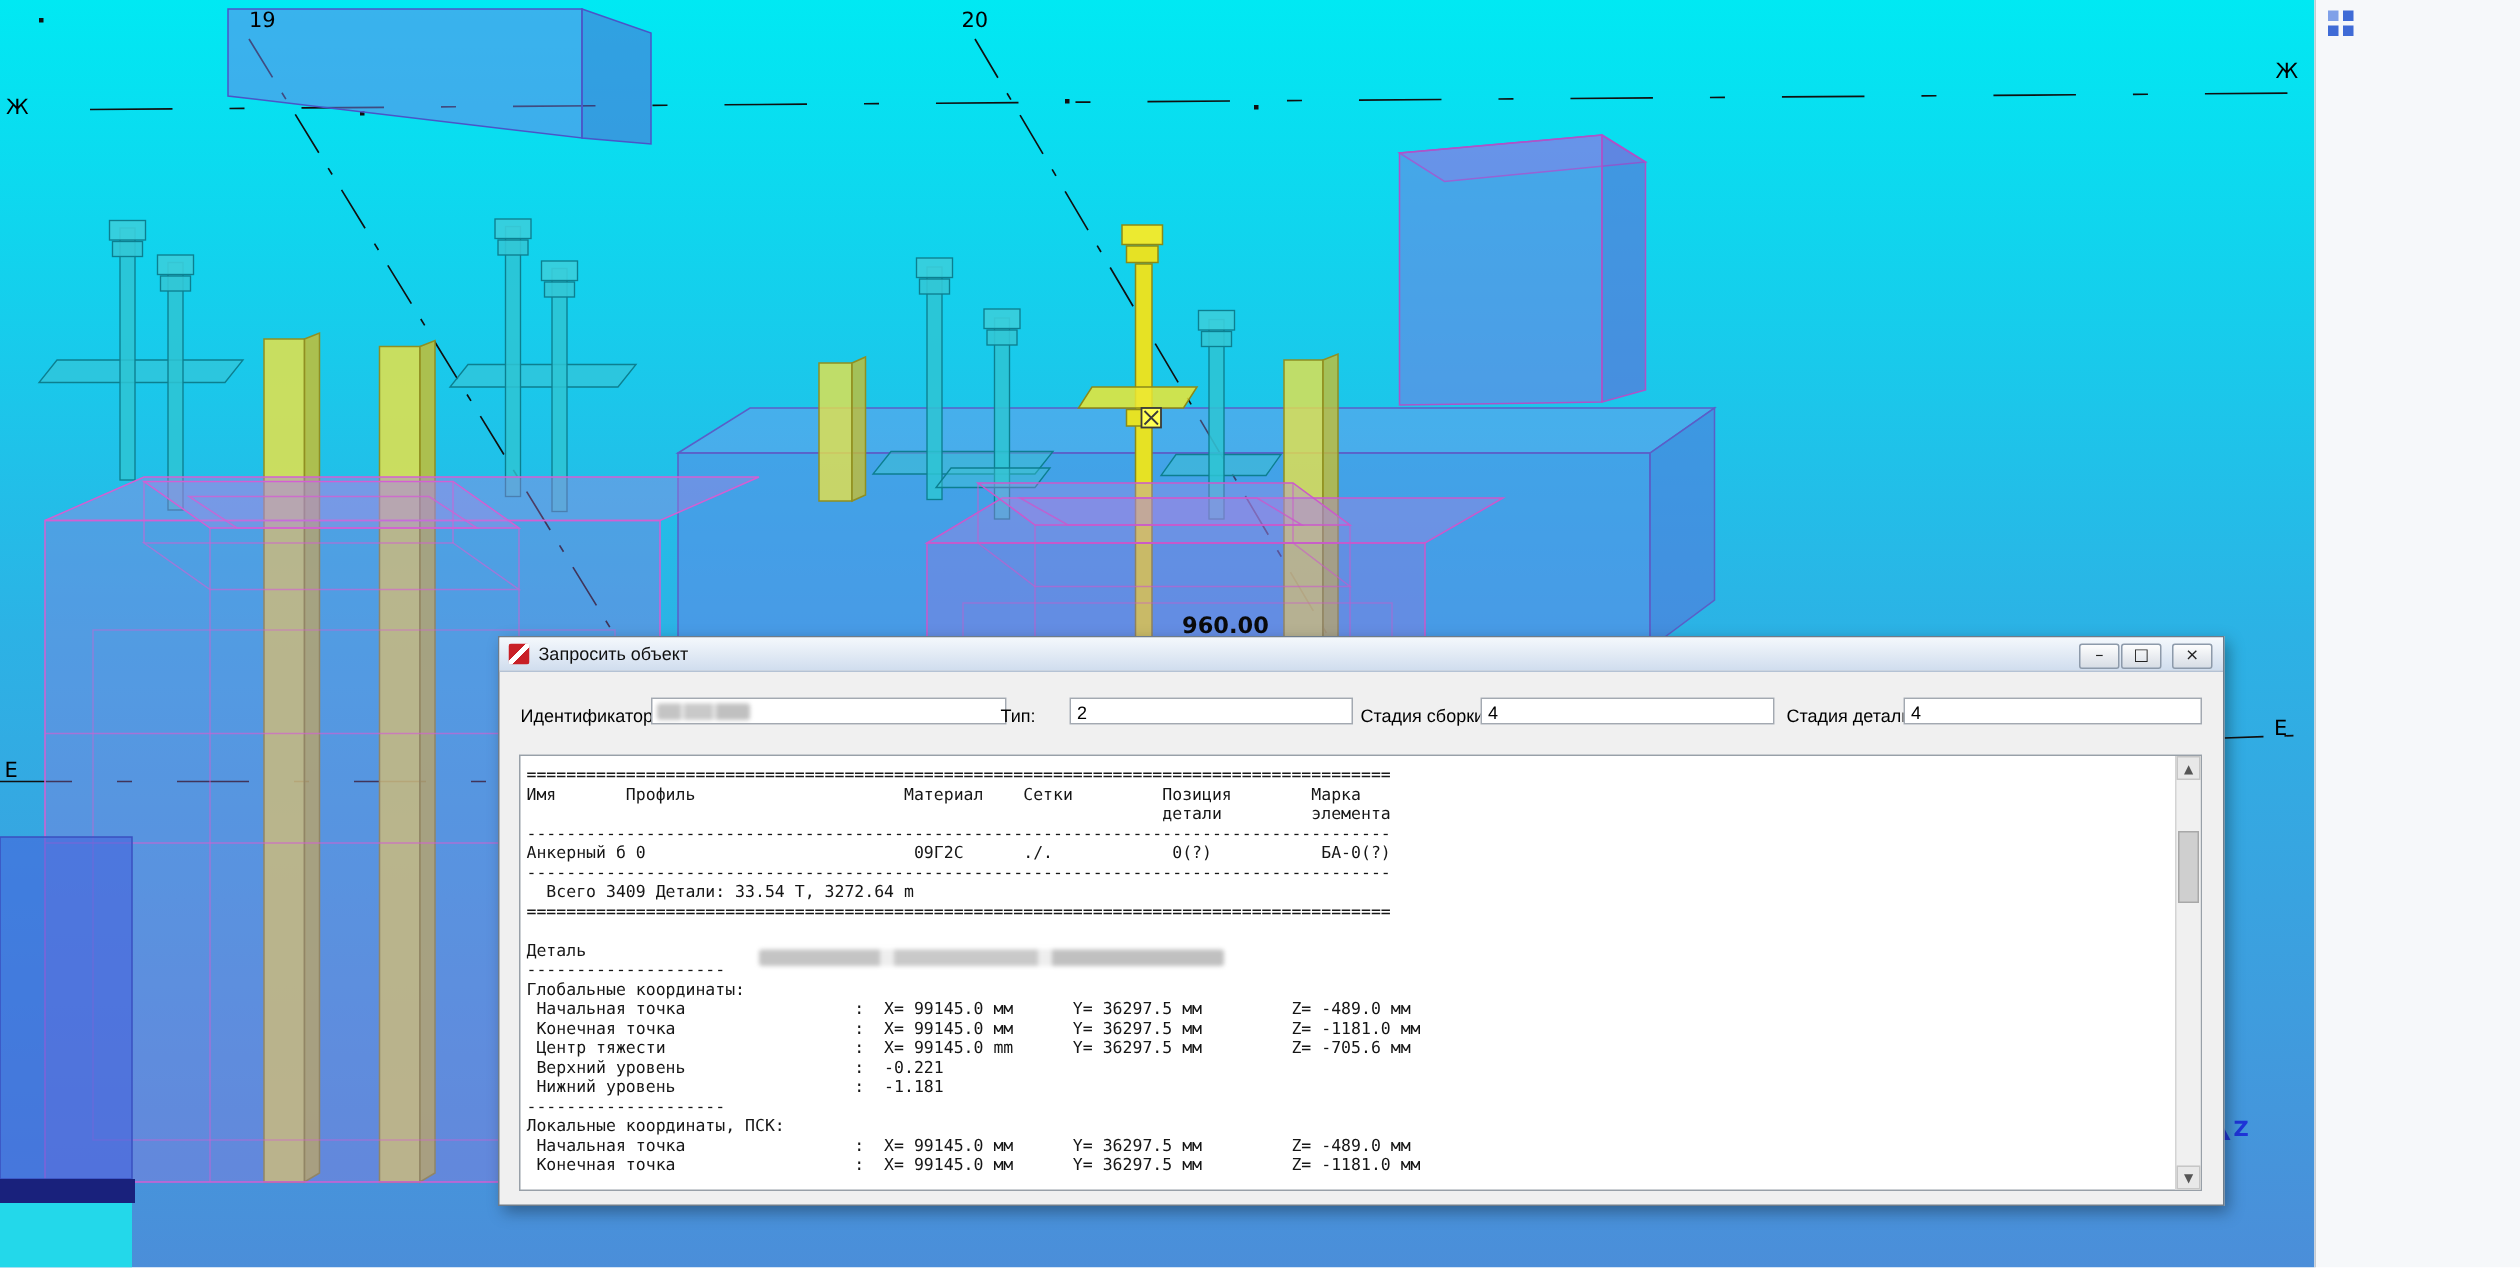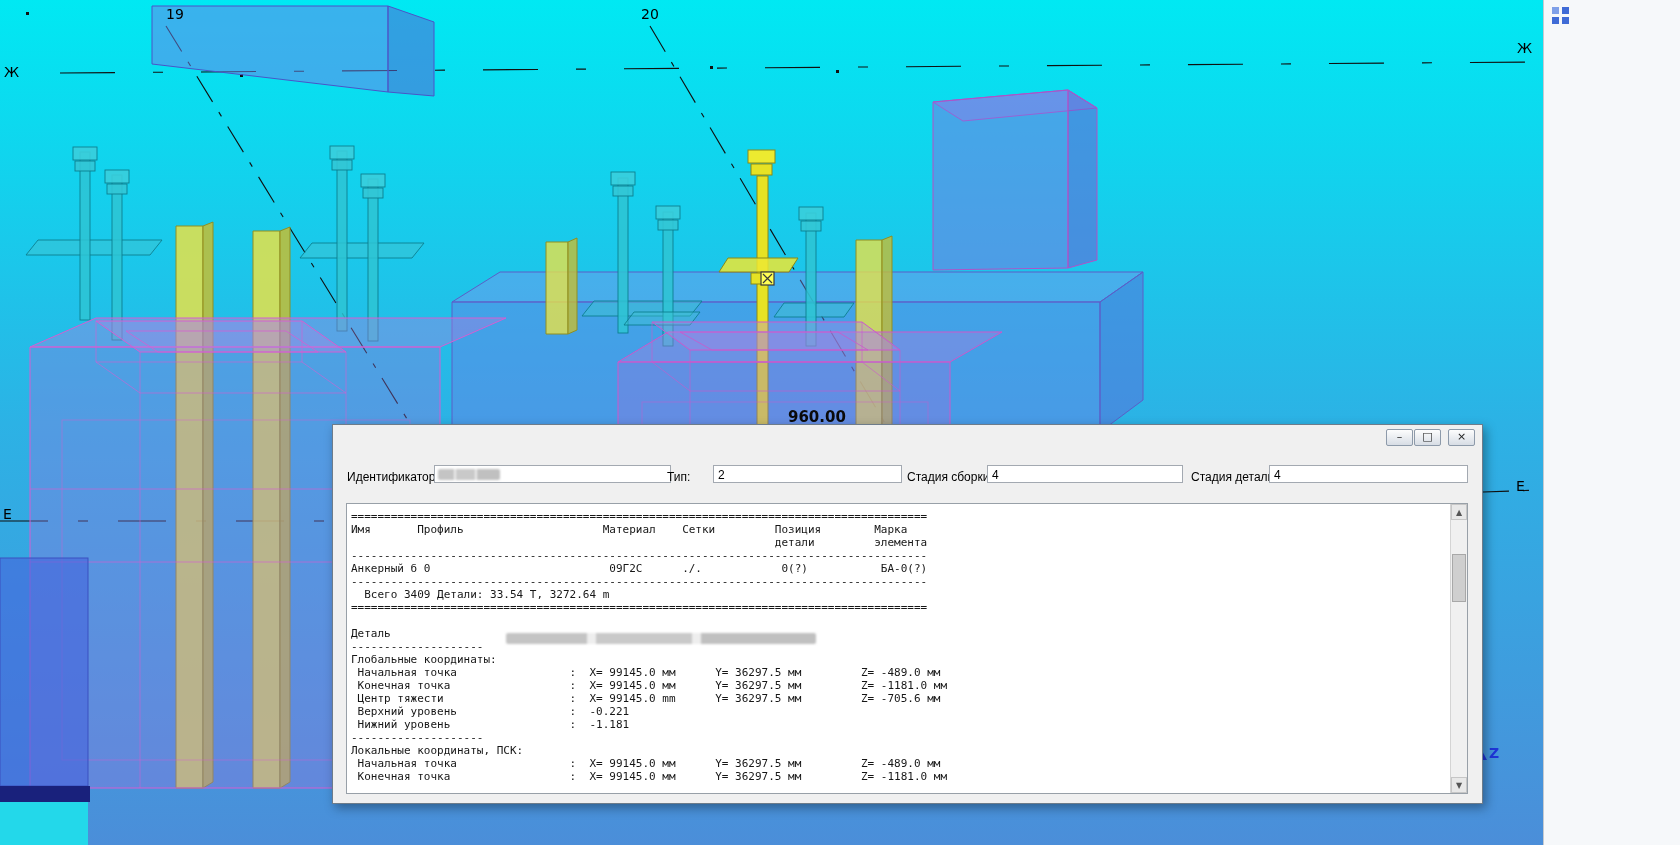--- a/index.html
+++ b/index.html
@@ -241,20 +241,24 @@
 <div class="side-panel">
   <div class="panel-grid-icon">
     <span></span>
       <span></span>
       <span></span>
       <span></span>
   </div>
 </div>
 
 <div class="dialog">
+  <div class="titlebar">
+    <span class="app-icon"></span>
+    <span class="title-text">Запросить объект</span>
+  </div>
   <div class="win-btn btn-min">–</div>
   <div class="win-btn btn-max">□</div>
   <div class="win-btn btn-close">×</div>
 
   <div class="field-label" style="left:14px">Идентификатор:</div>
   <div class="tfield" style="left:101px;width:237px">
     <span class="blur-blob" style="left:3px;top:3px;width:62px;height:11px"></span>
   </div>
 
   <div class="field-label" style="left:334px">Тип:</div>

